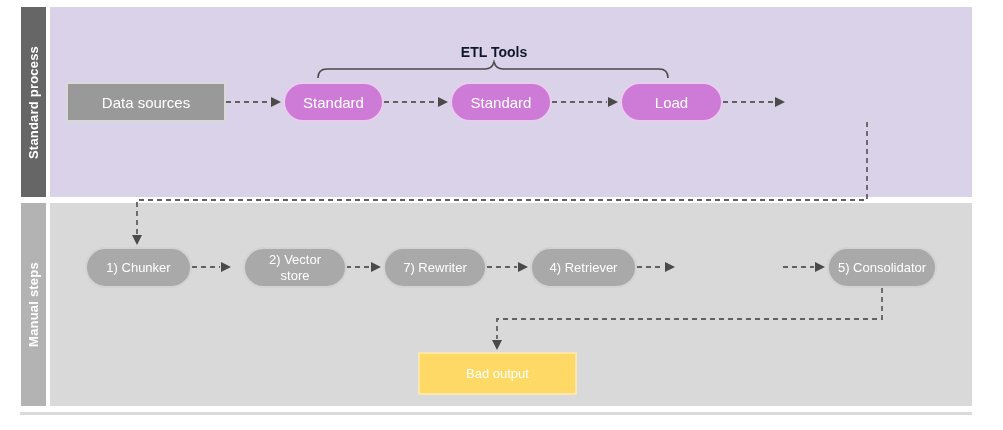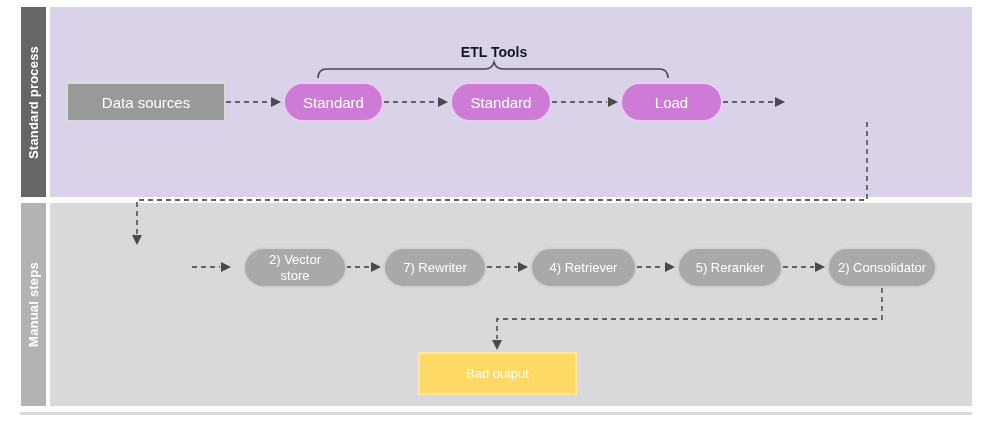--- a/index.html
+++ b/index.html
@@ -149,33 +149,33 @@
   <div class="node etl-pill" style="left:283px; width:101px;">
     <span>Standard</span>
   </div>
   <div class="node etl-pill" style="left:450px; width:102px;">
     <span>Standard</span>
   </div>
   <div class="node etl-pill" style="left:620px; width:103px;">
     <span>Load</span>
   </div>
 
+  <div class="node manual-pill" style="left:85px; width:107px;">
+    <span>1) Chunker</span>
+  </div>
   <div class="node manual-pill" style="left:243px; width:104px;">
     <span>2) Vector store</span>
   </div>
   <div class="node manual-pill" style="left:383px; width:104px;">
     <span>7) Rewriter</span>
   </div>
   <div class="node manual-pill" style="left:530px; width:107px;">
     <span>4) Retriever</span>
   </div>
-  <div class="node manual-pill" style="left:677px; width:106px;">
-    <span>5) Reranker</span>
-  </div>
   <div class="node manual-pill" style="left:827px; width:110px;">
-    <span>2) Consolidator</span>
+    <span>5) Consolidator</span>
   </div>
 
   <div class="node bad-output">
     <span>Bad output</span>
   </div>
 
 </div>
 
 </body></html>

